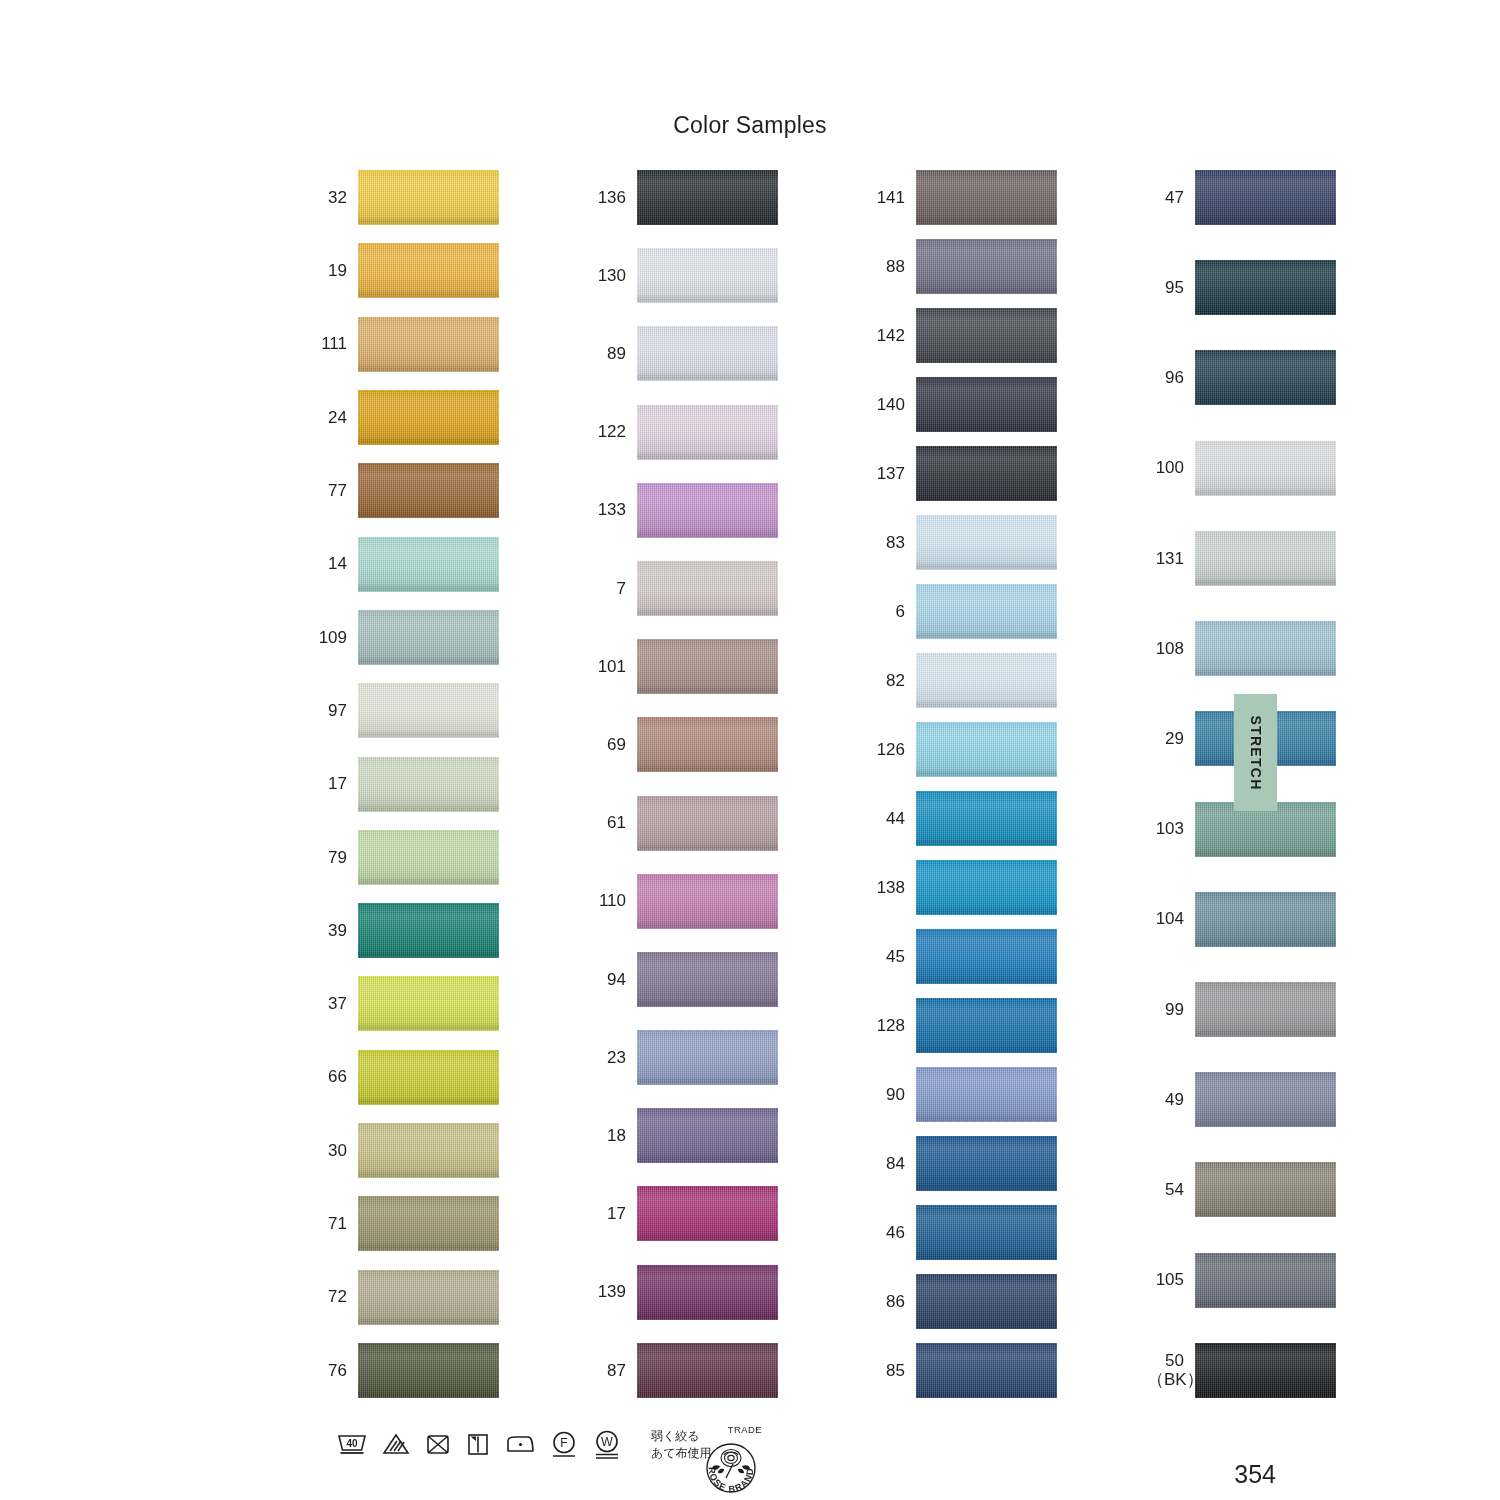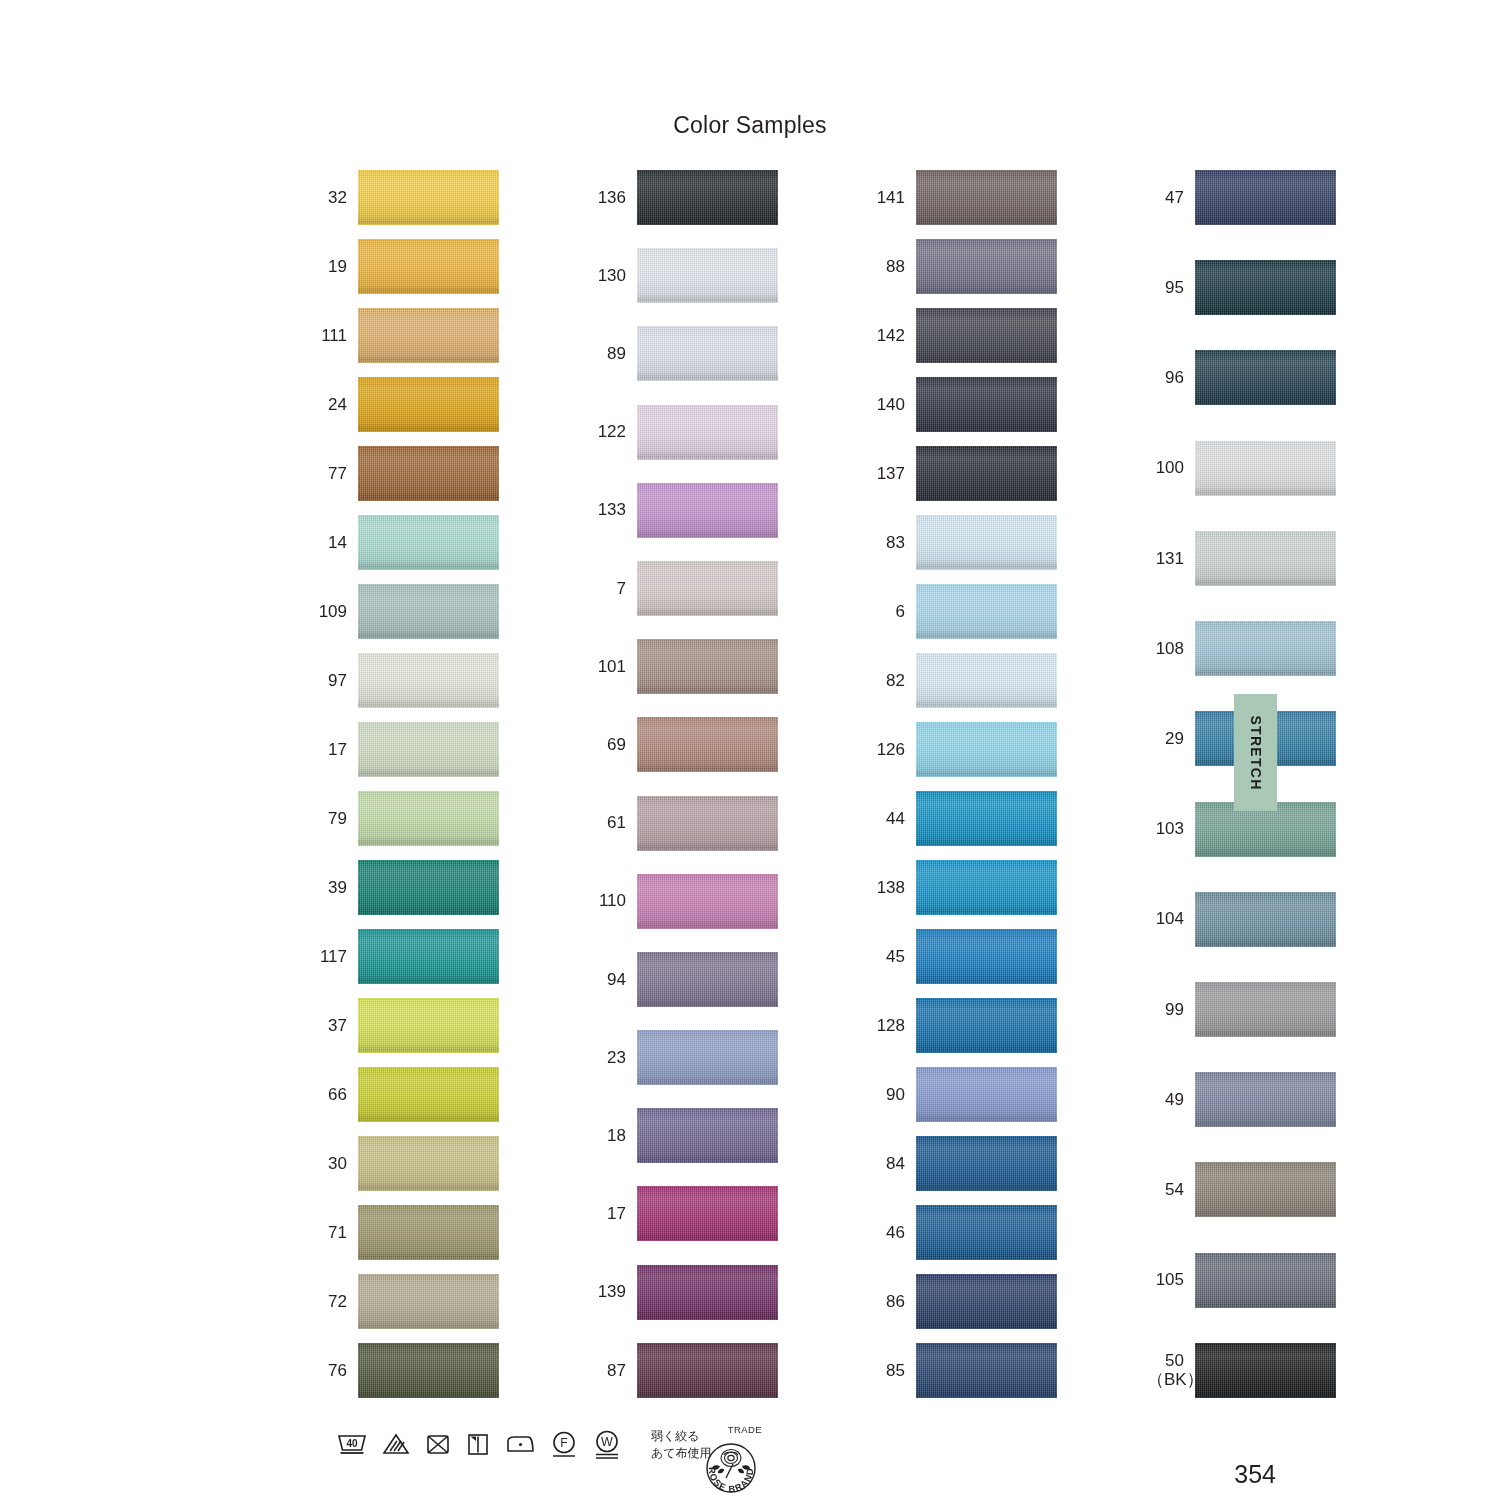--- a/index.html
+++ b/index.html
@@ -204,24 +204,20 @@
       </div>
       <div class="swatch-row">
         <div class="swatch-code">79</div>
         <div class="swatch-chip" style="background-color: rgb(194, 221, 169);"></div>
       </div>
       <div class="swatch-row">
         <div class="swatch-code">39</div>
         <div class="swatch-chip" style="background-color: rgb(13, 126, 109);"></div>
       </div>
       <div class="swatch-row">
-        <div class="swatch-code">117</div>
-        <div class="swatch-chip" style="background-color: rgb(20, 146, 144);"></div>
-      </div>
-      <div class="swatch-row">
         <div class="swatch-code">37</div>
         <div class="swatch-chip" style="background-color: rgb(215, 228, 79);"></div>
       </div>
       <div class="swatch-row">
         <div class="swatch-code">66</div>
         <div class="swatch-chip" style="background-color: rgb(202, 208, 44);"></div>
       </div>
       <div class="swatch-row">
         <div class="swatch-code">30</div>
         <div class="swatch-chip" style="background-color: rgb(201, 193, 131);"></div>

